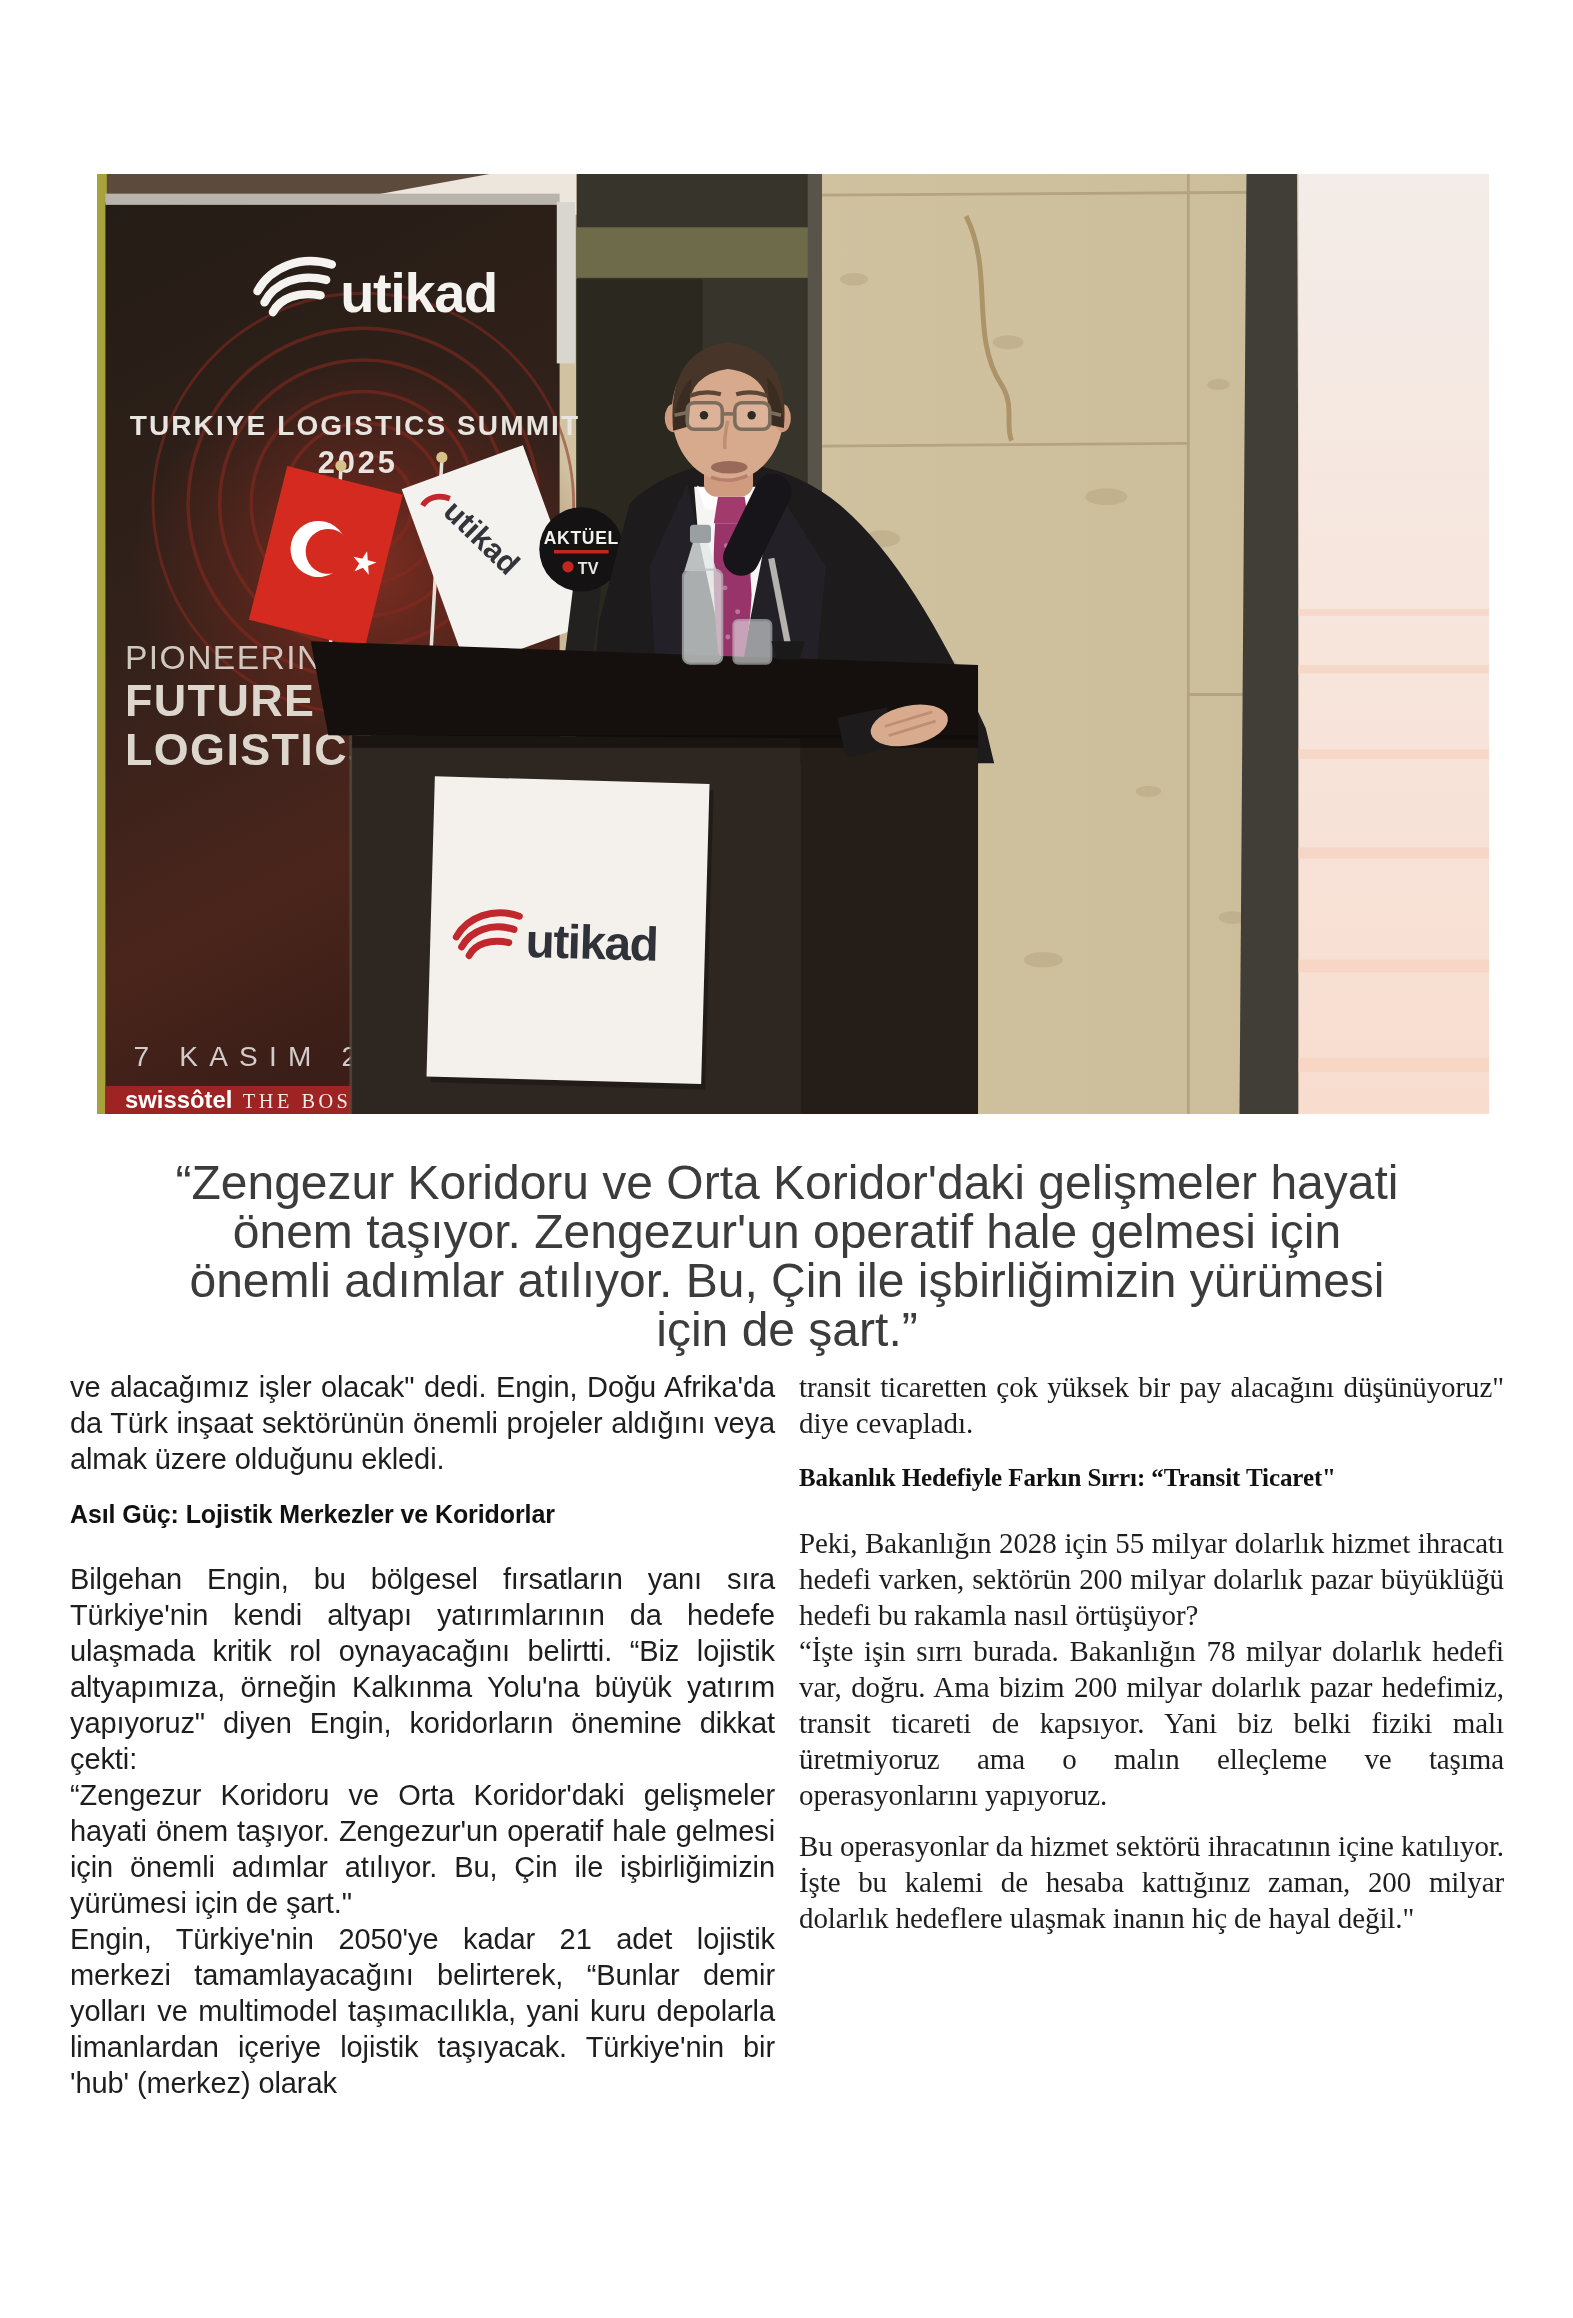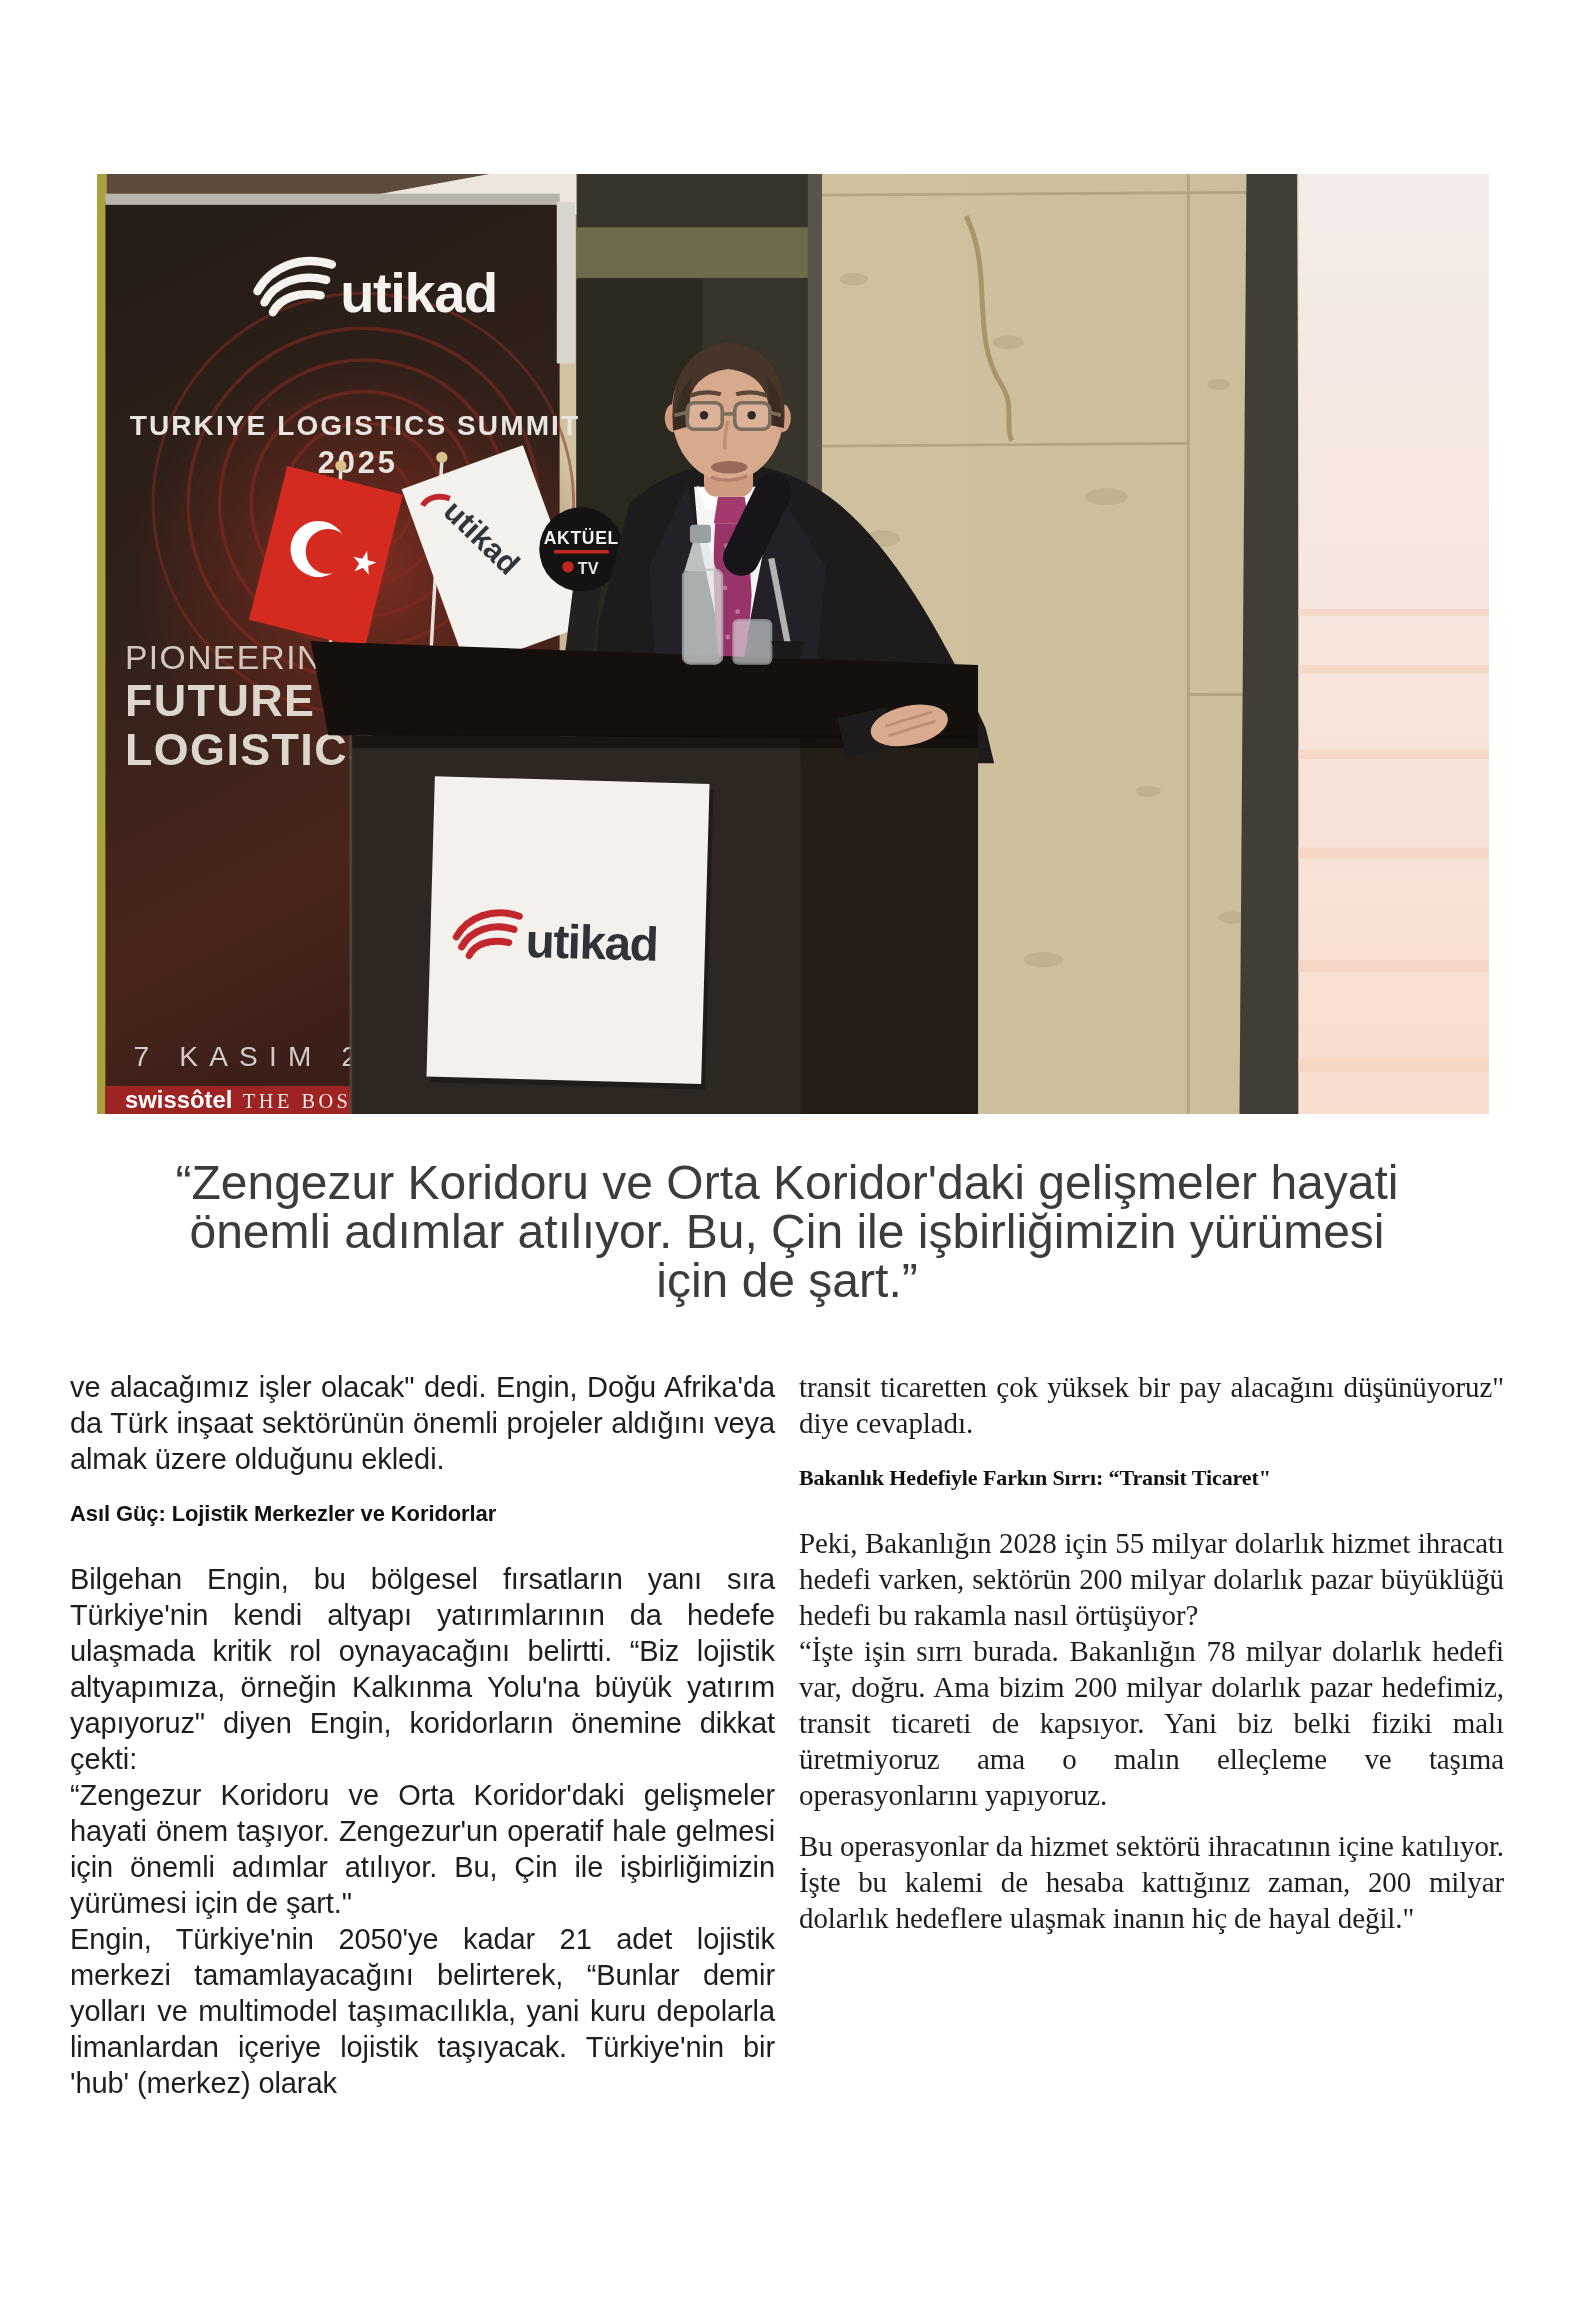--- a/index.html
+++ b/index.html
@@ -9,21 +9,21 @@
   .photo-wrap svg{display:block;width:100%;height:100%;}
 
   .pull-quote{position:absolute;left:72px;top:1158px;width:1430px;
               text-align:center;color:#3c3c3c;font-size:48px;line-height:49px;
               font-weight:400;letter-spacing:0;}
   .col{position:absolute;top:1369px;width:705px;color:#1e1e1e;
        font-size:29px;line-height:36px;text-align:justify;letter-spacing:-0.1px;}
   .col-left{left:70px;}
   .col-right{left:799px;font-family:Liberation Serif, serif;}
   .col p{margin:0;text-align:justify;}
-  .col h3{margin:18px 0 28px 0;font-size:22px;line-height:38px;font-weight:700;
+  .col h3{margin:18px 0 28px 0;font-size:25px;line-height:38px;font-weight:700;
           color:#111;text-align:left;}
   .col p.gap-top{margin-top:15px;}
 
   
   text{font-family:"Liberation Sans",sans-serif;}
   .serif{font-family:"Liberation Serif",serif;}
 </style>
 </head>
 <body>
 
@@ -256,20 +256,21 @@
       <g transform="rotate(-12 1150 792)">
         <rect x="1062" y="756" width="72" height="58" fill="#1e1b1d"></rect>
         <ellipse cx="1160" cy="788" rx="56" ry="28" fill="#d9ab8e"></ellipse>
         <path d="M 1126,782 L 1196,776 M 1128,796 L 1198,790" stroke="#c08e72" stroke-width="4" fill="none"></path>
       </g>
     </svg>
   </div>
 
   <div class="pull-quote">
     <div>“Zengezur Koridoru ve Orta Koridor'daki gelişmeler hayati</div>
+    <div>önem taşıyor. Zengezur'un operatif hale gelmesi için</div>
     <div>önemli adımlar atılıyor. Bu, Çin ile işbirliğimizin yürümesi</div>
     <div>için de şart.”</div>
   </div>
 
   <div class="col col-left">
     <p>ve alacağımız işler olacak" dedi. Engin, Doğu Afrika'da da Türk inşaat sektörünün önemli projeler aldığını veya almak üzere olduğunu ekledi.</p>
     <h3>Asıl Güç: Lojistik Merkezler ve Koridorlar</h3>
     <p>Bilgehan Engin, bu bölgesel fırsatların yanı sıra Türkiye'nin kendi altyapı yatırımlarının da hedefe ulaşmada kritik rol oynayacağını belirtti. “Biz lojistik altyapımıza, örneğin Kalkınma Yolu'na büyük yatırım yapıyoruz" diyen Engin, koridorların önemine dikkat çekti:</p>
     <p>“Zengezur Koridoru ve Orta Koridor'daki gelişmeler hayati önem taşıyor. Zengezur'un operatif hale gelmesi için önemli adımlar atılıyor. Bu, Çin ile işbirliğimizin yürümesi için de şart."</p>
     <p>Engin, Türkiye'nin 2050'ye kadar 21 adet lojistik merkezi tamamlayacağını belirterek, “Bunlar demir yolları ve multimodel taşımacılıkla, yani kuru depolarla limanlardan içeriye lojistik taşıyacak. Türkiye'nin bir 'hub' (merkez) olarak</p>

